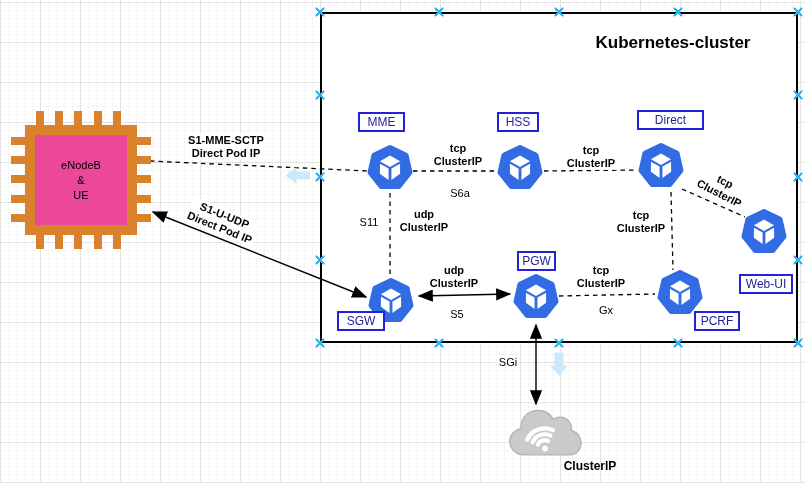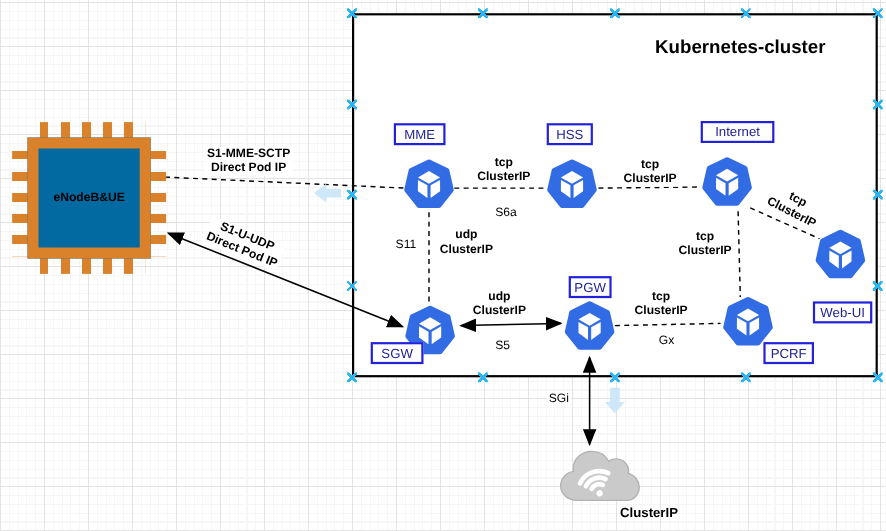--- a/index.html
+++ b/index.html
@@ -34,23 +34,23 @@
   .elab{position:absolute;transform:translate(-50%,-50%);font-weight:bold;font-size:11px;
     background:#fff;text-align:center;line-height:1.2;padding:0 2px;white-space:nowrap;}
   .elab.rot27{transform:translate(-50%,-50%) rotate(27deg);}
   .elab.rot22{transform:translate(-50%,-50%) rotate(22deg);}
   .ilab{position:absolute;transform:translate(-50%,-50%);font-weight:normal;font-size:11px;
     background:#fff;padding:0 2px;white-space:nowrap;}
   .blab{position:absolute;transform:translate(-50%,-50%);font-weight:bold;font-size:12px;
     white-space:nowrap;}
   
   .chip-body{position:absolute;left:25px;top:125px;width:112px;height:110px;
-    border:10px solid #d9822b;background:#0369a1;box-sizing:border-box;
-    display:flex;flex-direction:row;align-items:center;justify-content:center;
-    font-size:11px;line-height:15px;text-align:center;font-weight:bold;}
+    border:10px solid #d9822b;background:#ec4899;box-sizing:border-box;
+    display:flex;flex-direction:column;align-items:center;justify-content:center;
+    font-size:11px;line-height:15px;text-align:center;}
   .pins-h{position:absolute;height:15px;width:96px;
     background:repeating-linear-gradient(90deg,#d9822b 0 8px,transparent 8px 19.2px);}
   .pins-v{position:absolute;width:15px;height:96px;
     background:repeating-linear-gradient(180deg,#d9822b 0 8px,transparent 8px 19.2px);}
   svg.overlay{position:absolute;left:0;top:0;pointer-events:none;}
   svg.cloudsvg{position:absolute;left:503px;top:403px;width:84px;height:60px;}
 </style>
 </head>
 <body>
 
@@ -149,21 +149,21 @@
     </svg>
 </div>
 <div class="pod" style="left:656px;top:269px">
   <svg viewBox="0 0 100 100">
       <use href="#k8spod"></use>
     </svg>
 </div>
 
 <div class="nodebox" style="left:358px;top:112px;width:39px">MME</div>
 <div class="nodebox" style="left:497px;top:112px;width:34px">HSS</div>
-<div class="nodebox" style="left:637px;top:110px;width:59px">Internet</div>
+<div class="nodebox" style="left:637px;top:110px;width:59px">Direct</div>
 <div class="nodebox" style="left:739px;top:274px;width:46px">Web-UI</div>
 <div class="nodebox" style="left:337px;top:311px;width:40px">SGW</div>
 <div class="nodebox" style="left:517px;top:251px;width:31px">PGW</div>
 <div class="nodebox" style="left:694px;top:311px;width:38px">PCRF</div>
 
 <div class="elab" style="left:226px;top:147px">
   <div>S1-MME-SCTP</div>
   <div>Direct Pod IP</div>
 </div>
 <div class="elab rot22" style="left:222px;top:222px">

